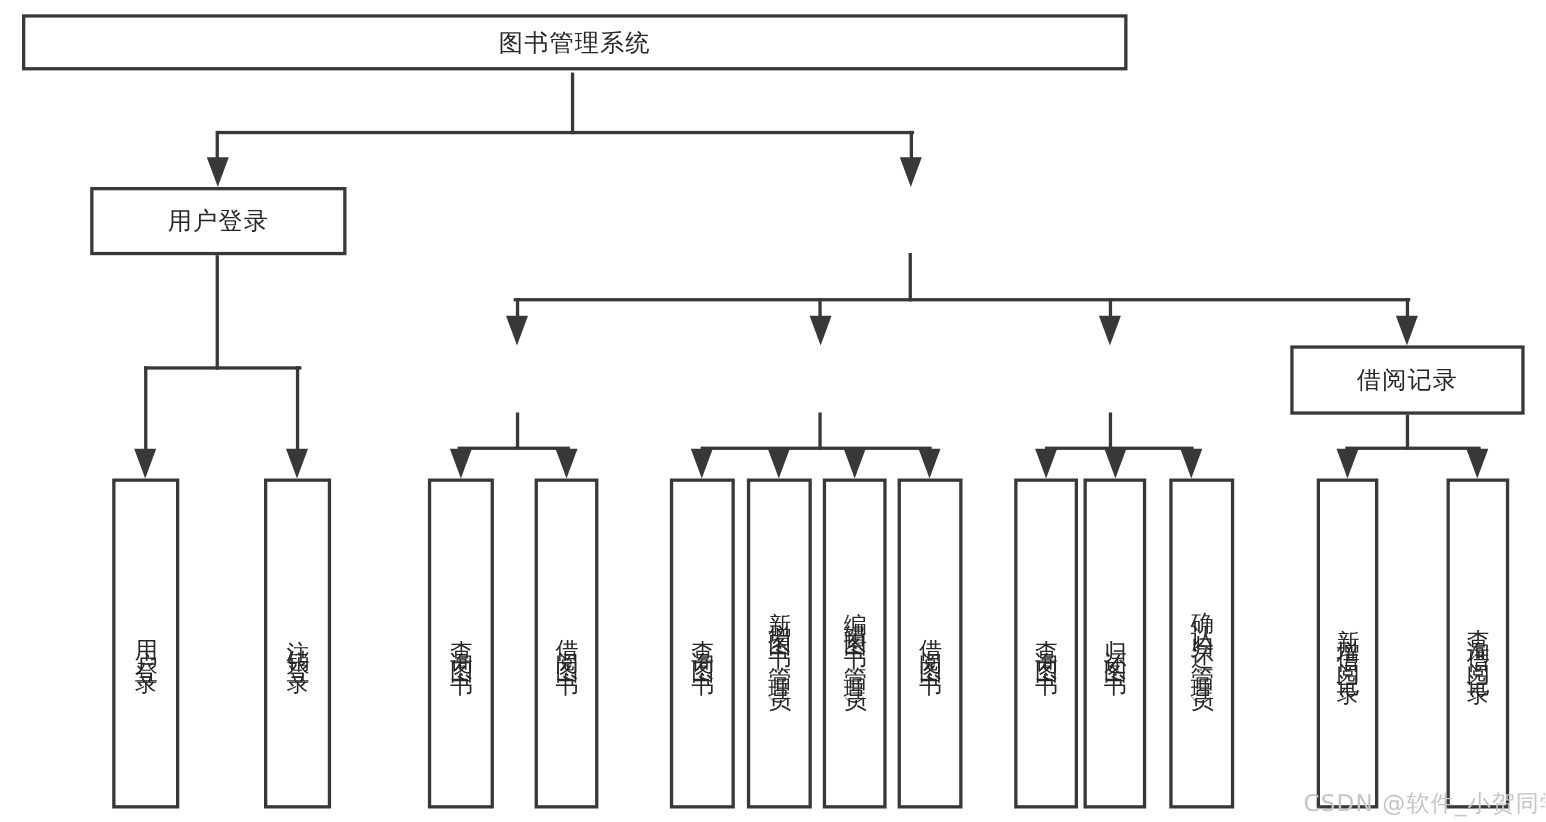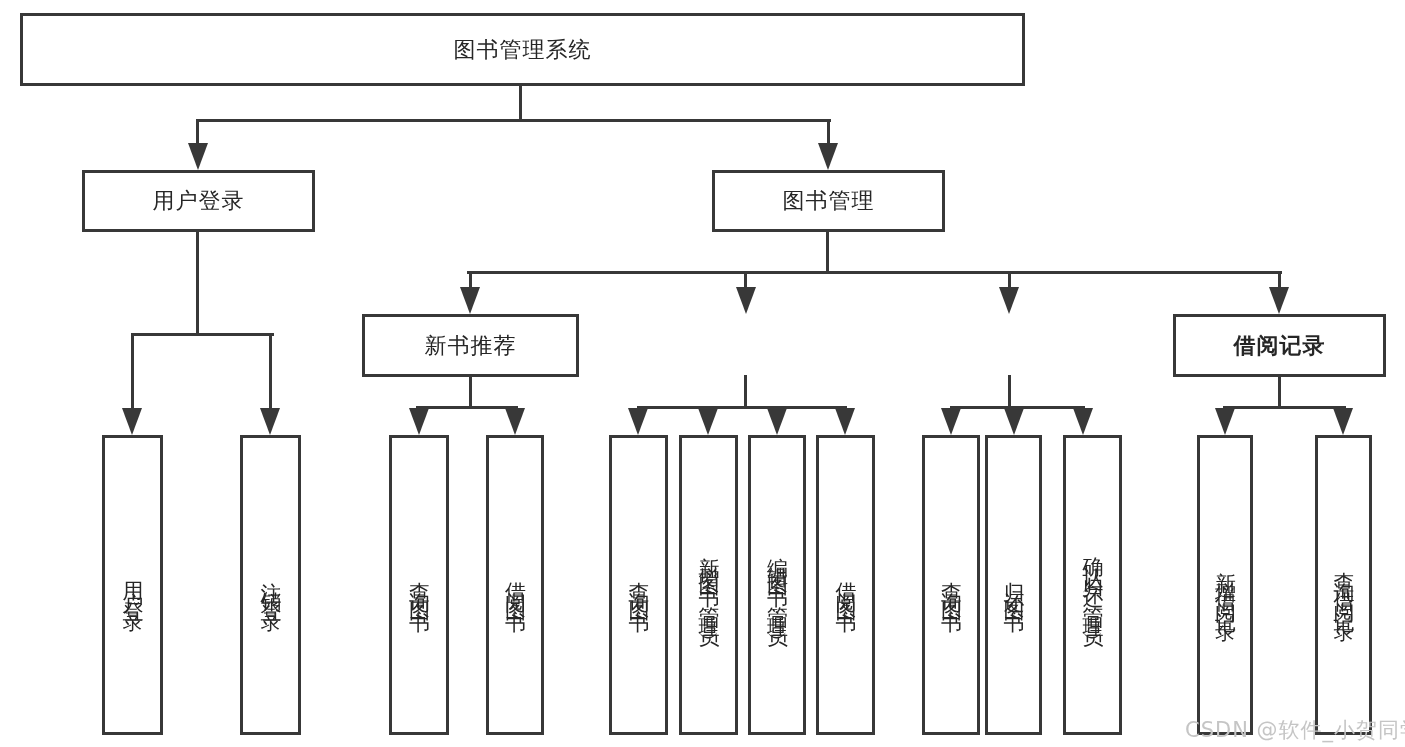--- a/index.html
+++ b/index.html
@@ -56,52 +56,50 @@
     letter-spacing: 1px;
     z-index: 3;
     white-space: nowrap;
   }
 </style>
 </head>
 <body>
 
 <div id="canvas">
 
-  <div class="node" style="left:20px; top:13px; width:1005px; height:73px;text-align:right;">图书管理系统</div>
+  <div class="node" style="left:20px; top:13px; width:1005px; height:51px;text-align:right;">图书管理系统</div>
 
   <div class="vline" style="left:519px; top:66px; height:56px;"></div>
   <div class="hline" style="left:197px; top:119px; width:634px;"></div>
   <div class="vline" style="left:196px; top:119px; height:30px;"></div>
   <div class="arrow" style="left:188px; top:143px;"></div>
   <div class="vline" style="left:827px; top:119px; height:30px;"></div>
   <div class="arrow" style="left:818px; top:143px;"></div>
 
   <div class="node" style="left:82px; top:170px; width:233px; height:62px;">用户登录</div>
-  <div class="node" style="left:712px; top:170px; width:233px; height:62px;">图书管理</div>
 
   <div class="vline" style="left:196px; top:230px; height:106px;"></div>
   <div class="hline" style="left:131px; top:333px; width:143px;"></div>
   <div class="vline" style="left:131px; top:333px; height:80px;"></div>
   <div class="arrow" style="left:122px; top:408px;"></div>
   <div class="vline" style="left:269px; top:333px; height:80px;"></div>
   <div class="arrow" style="left:260px; top:408px;"></div>
 
   <div class="vline" style="left:826px; top:230px; height:44px;"></div>
   <div class="hline" style="left:467px; top:271px; width:815px;"></div>
   <div class="vline" style="left:469px; top:271px; height:22px;"></div>
   <div class="arrow" style="left:460px; top:287px;"></div>
   <div class="vline" style="left:744px; top:271px; height:22px;"></div>
   <div class="arrow" style="left:736px; top:287px;"></div>
   <div class="vline" style="left:1008px; top:271px; height:22px;"></div>
   <div class="arrow" style="left:999px; top:287px;"></div>
   <div class="vline" style="left:1278px; top:271px; height:22px;"></div>
   <div class="arrow" style="left:1269px; top:287px;"></div>
 
-  <div class="node" style="left:362px; top:314px; width:217px; height:63px;">新书推荐</div>
-  <div class="node" style="left:1173px; top:314px; width:213px; height:63px;font-weight:bold;">借阅记录</div>
+  <div class="node" style="left:1173px; top:314px; width:213px; height:63px;">借阅记录</div>
 
   <div class="vline" style="left:469px; top:375px; height:34px;"></div>
   <div class="hline" style="left:416px; top:406px; width:102px;"></div>
   <div class="arrow" style="left:409px; top:408px;"></div>
   <div class="arrow" style="left:505px; top:408px;"></div>
 
   <div class="vline" style="left:744px; top:375px; height:34px;"></div>
   <div class="hline" style="left:637px; top:406px; width:210px;"></div>
   <div class="arrow" style="left:628px; top:408px;"></div>
   <div class="arrow" style="left:698px; top:408px;"></div>

